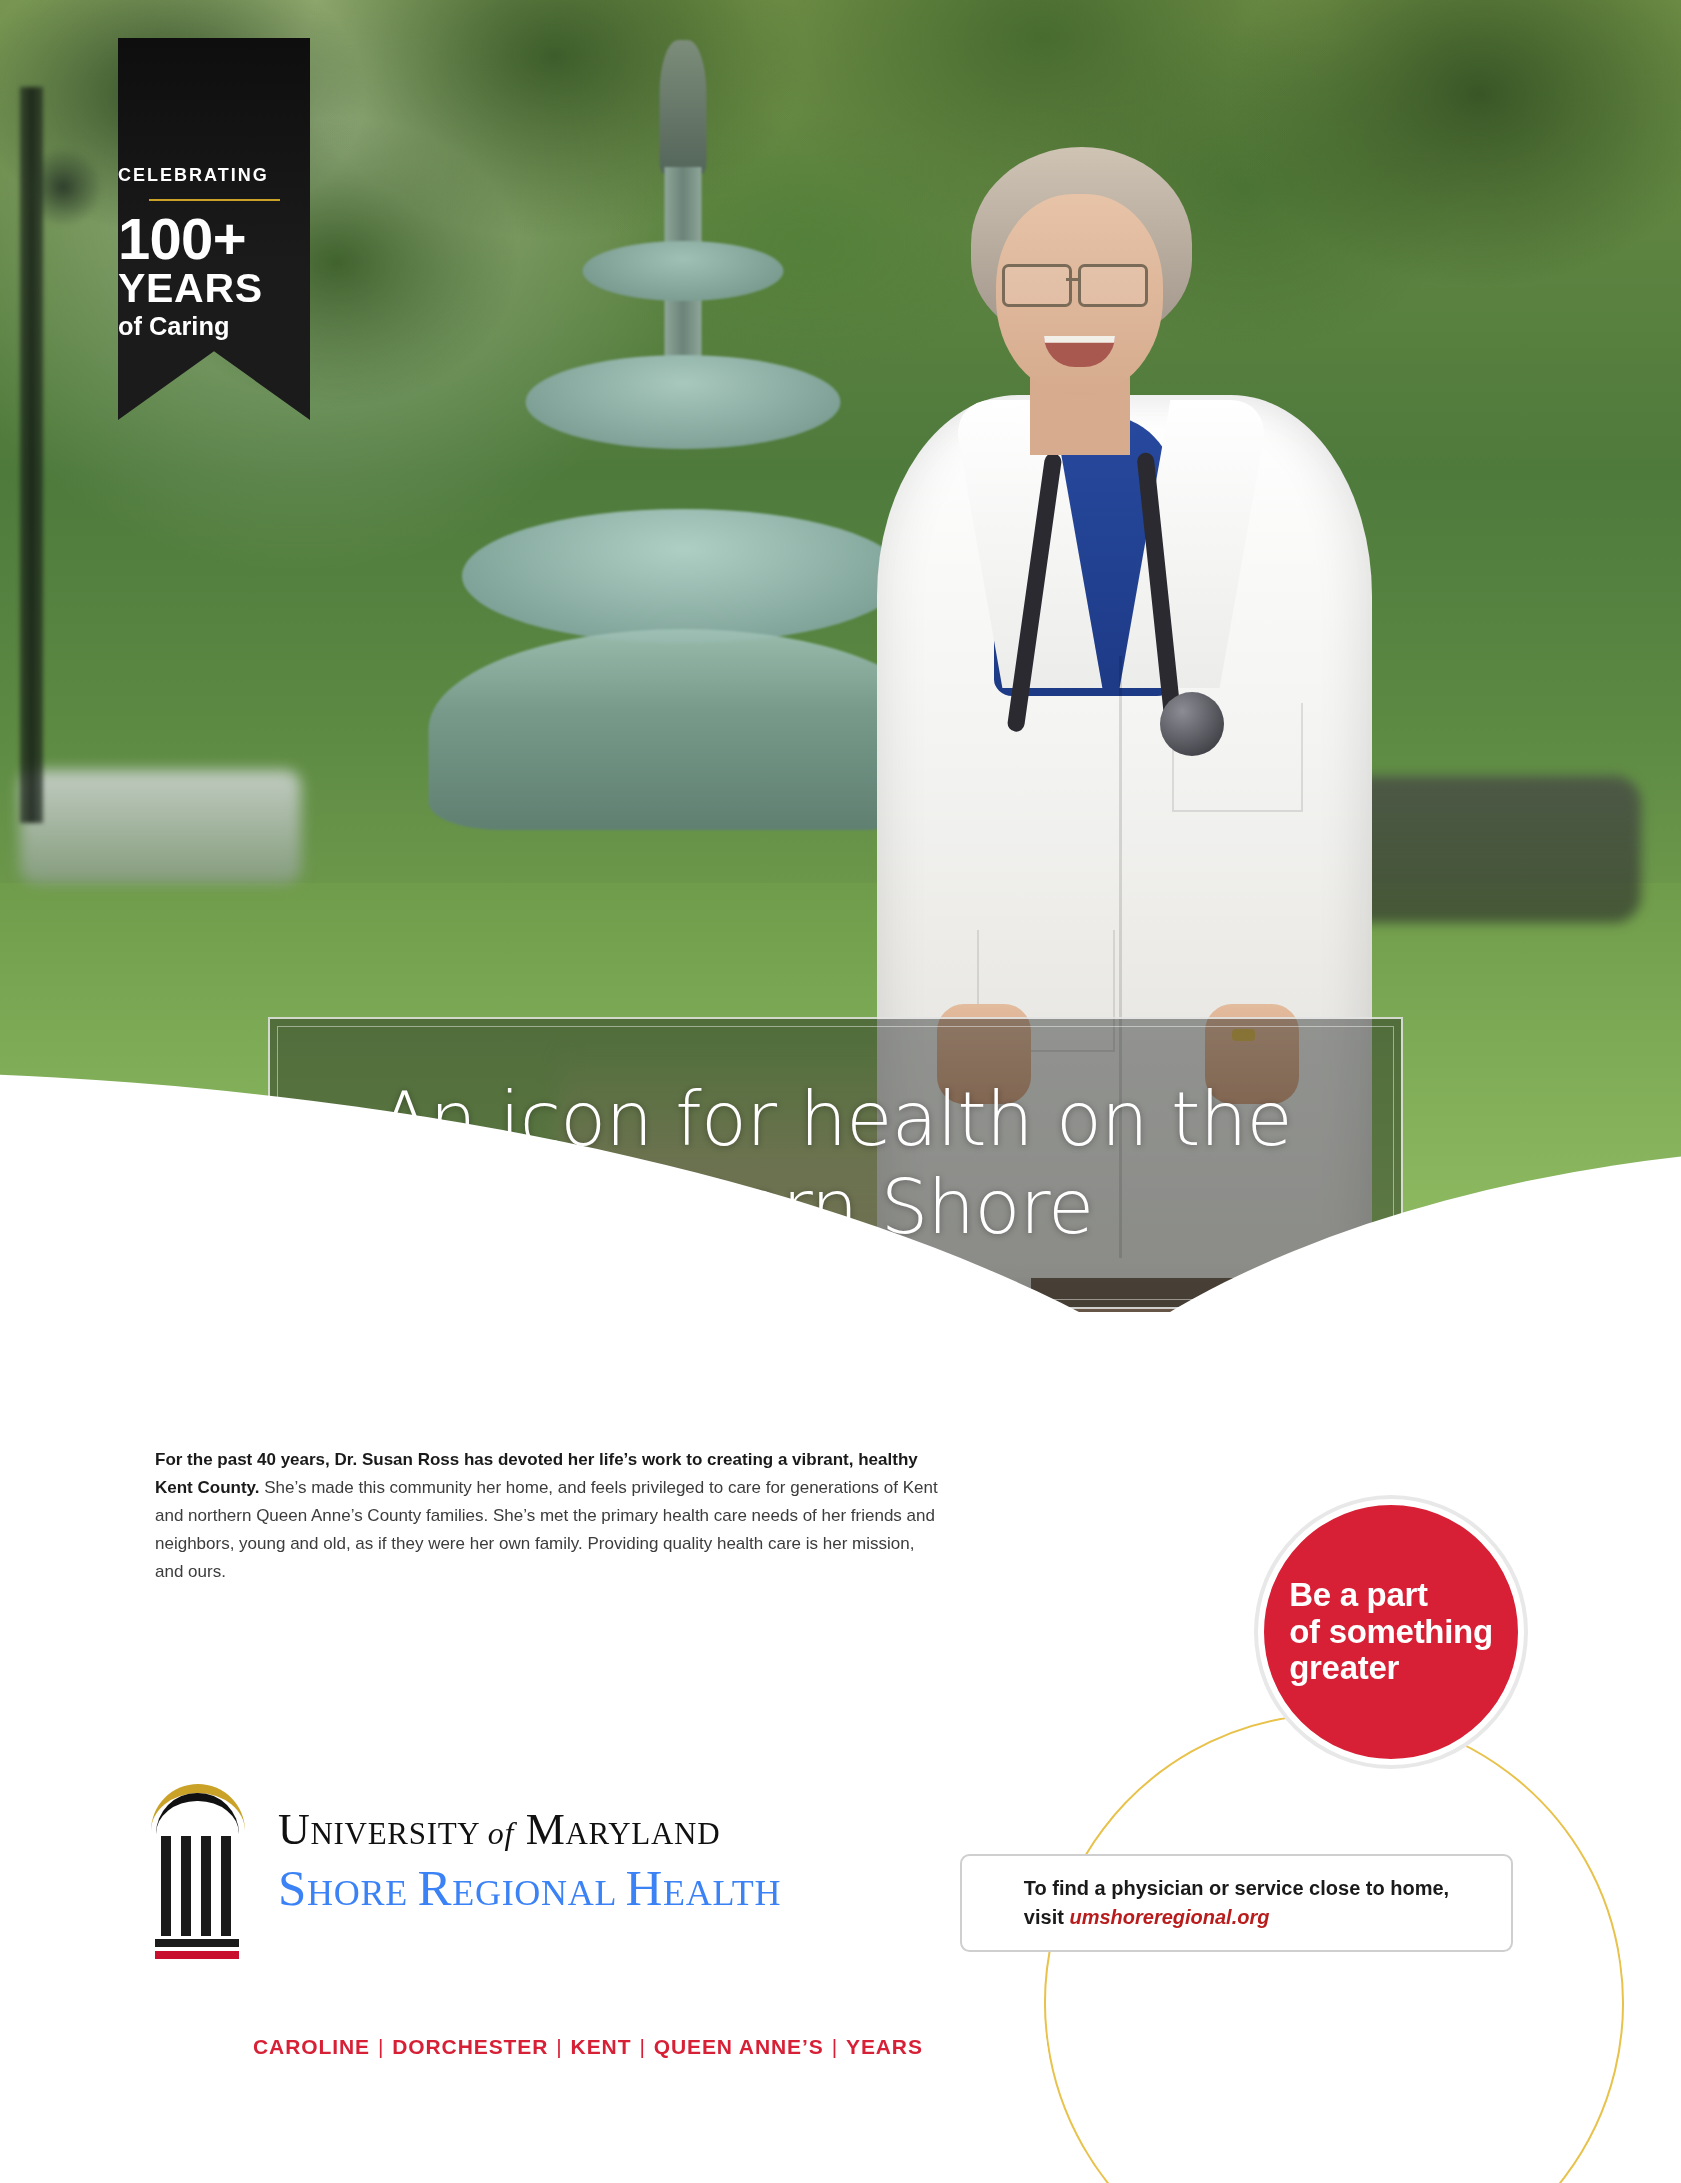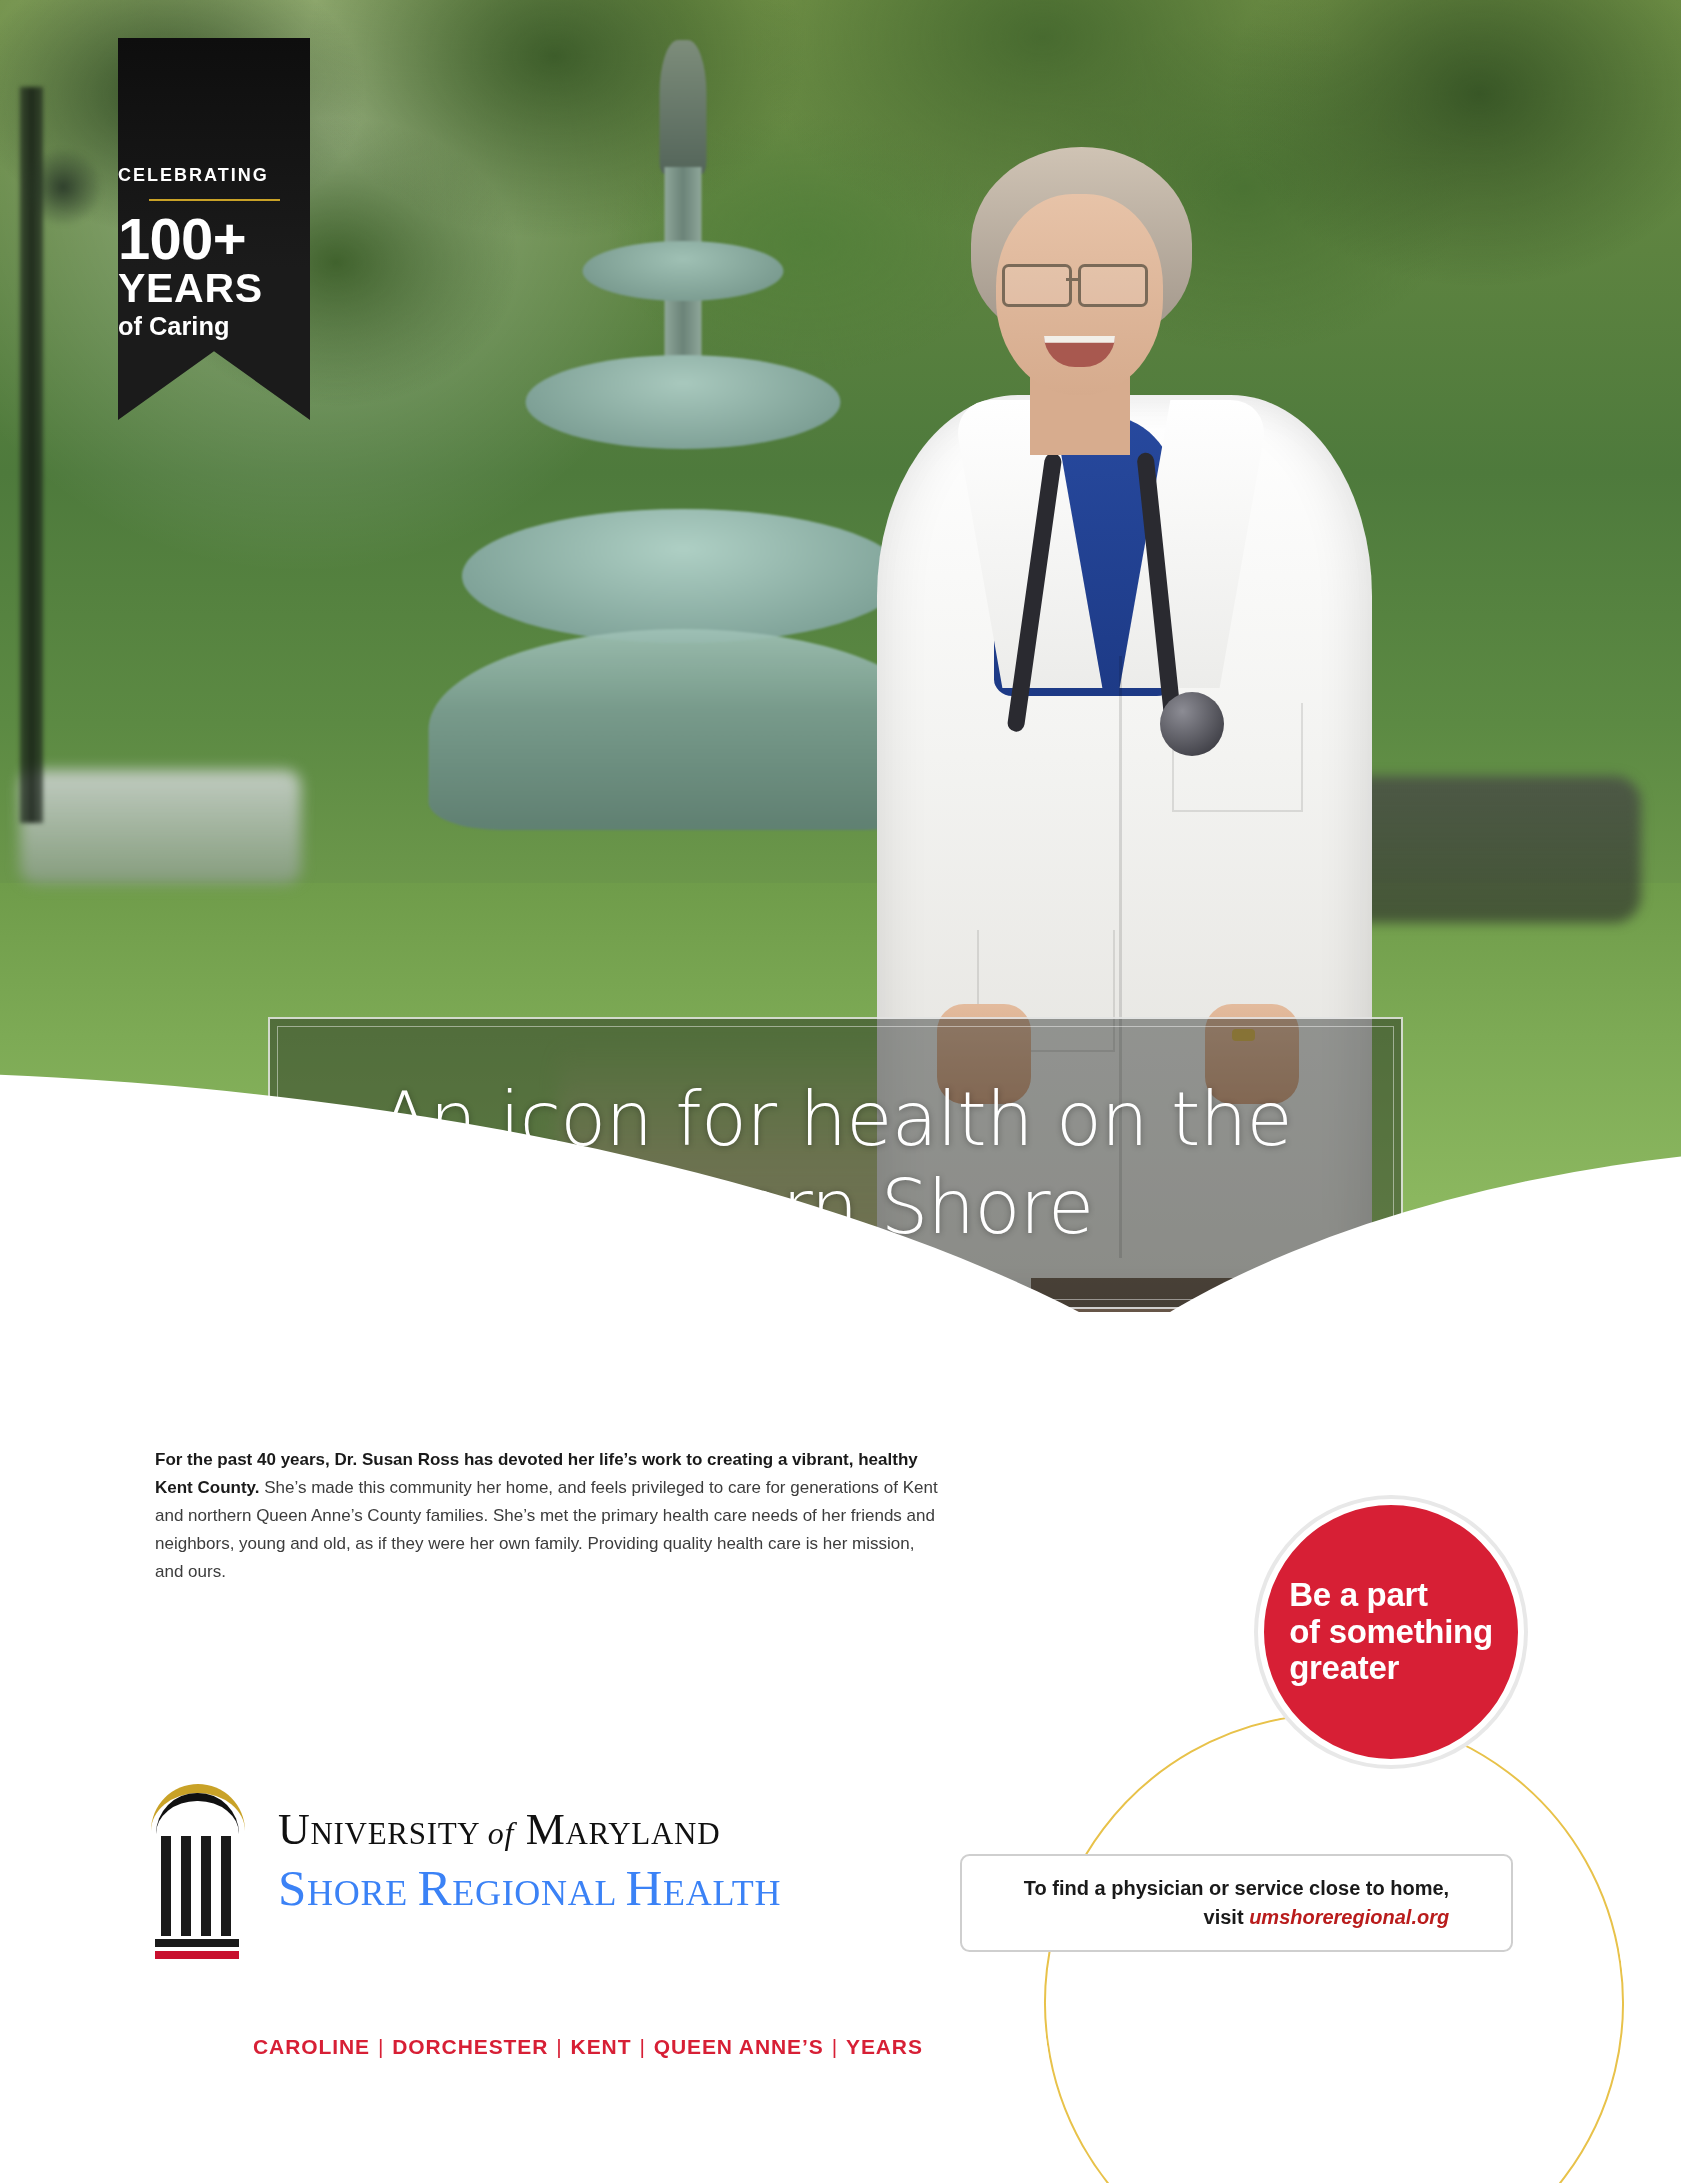--- a/index.html
+++ b/index.html
@@ -318,21 +318,21 @@
   .counties {
     position:absolute; left:253px; top:2035px;
     color:#d71f35; font-weight:700; font-size:21px; letter-spacing:0.9px;
   }
   .counties span.sep { color:#d71f35; padding:0 8px; font-weight:400;}
 
   
   .findbox {
     position:absolute; left:960px; top:1854px; width:549px; height:94px;
     border:2px solid #cfcfcf; border-radius:9.4px;
-    display:flex; align-items:center; justify-content:center; text-align:right;
+    display:flex; align-items:center; justify-content:center; text-align:left;
     background:#ffffff;
   }
   .findbox-txt { font-size:20px; line-height:1.45; color:#1a1a1a; font-weight:700;}
   .findbox-txt .url { color:#b91c1c;font-style:italic; }
 </style>
 </head>
 <body>
 
 <div class="hero">
   <div class="sky"></div>

